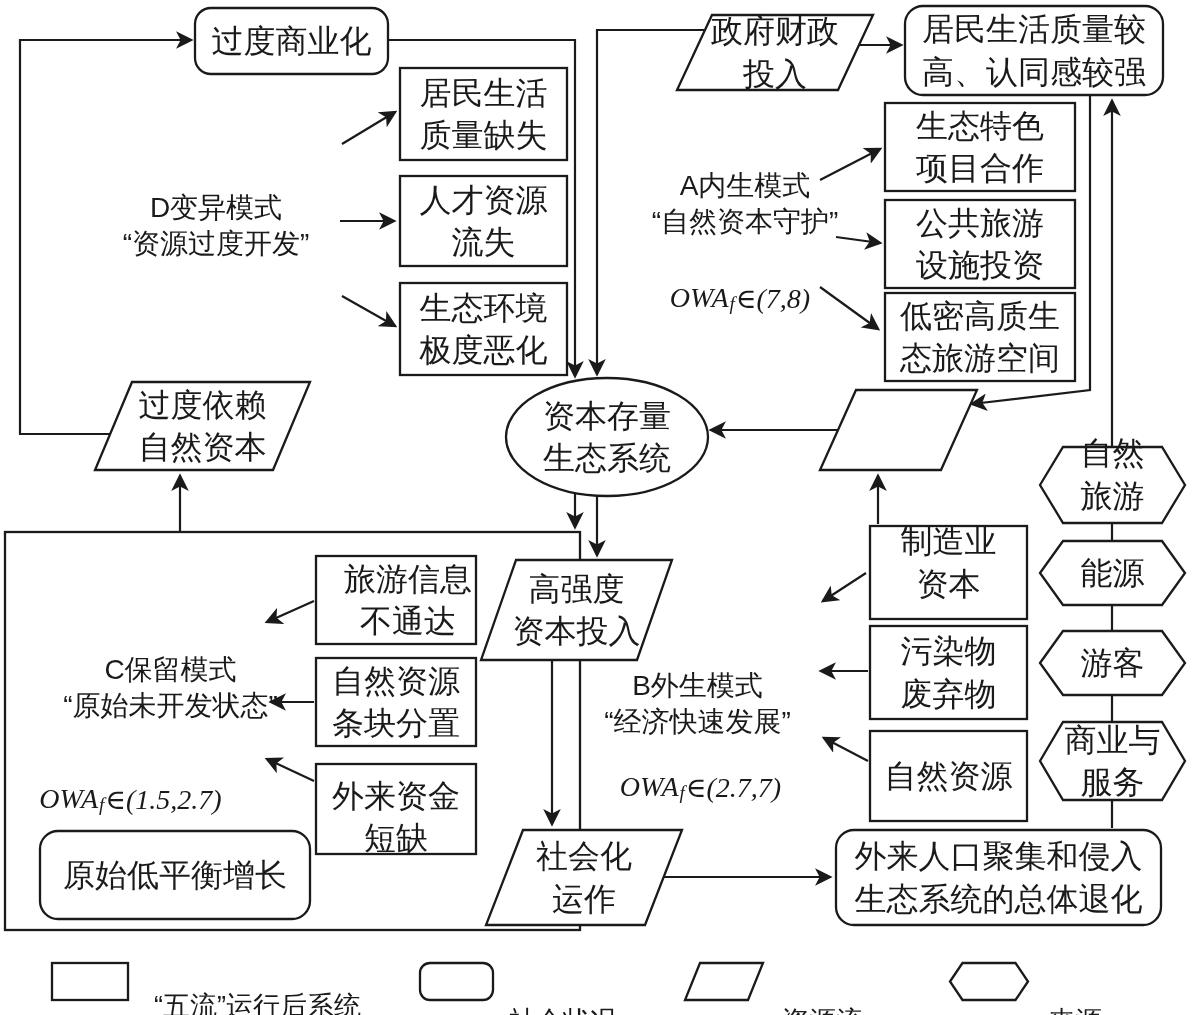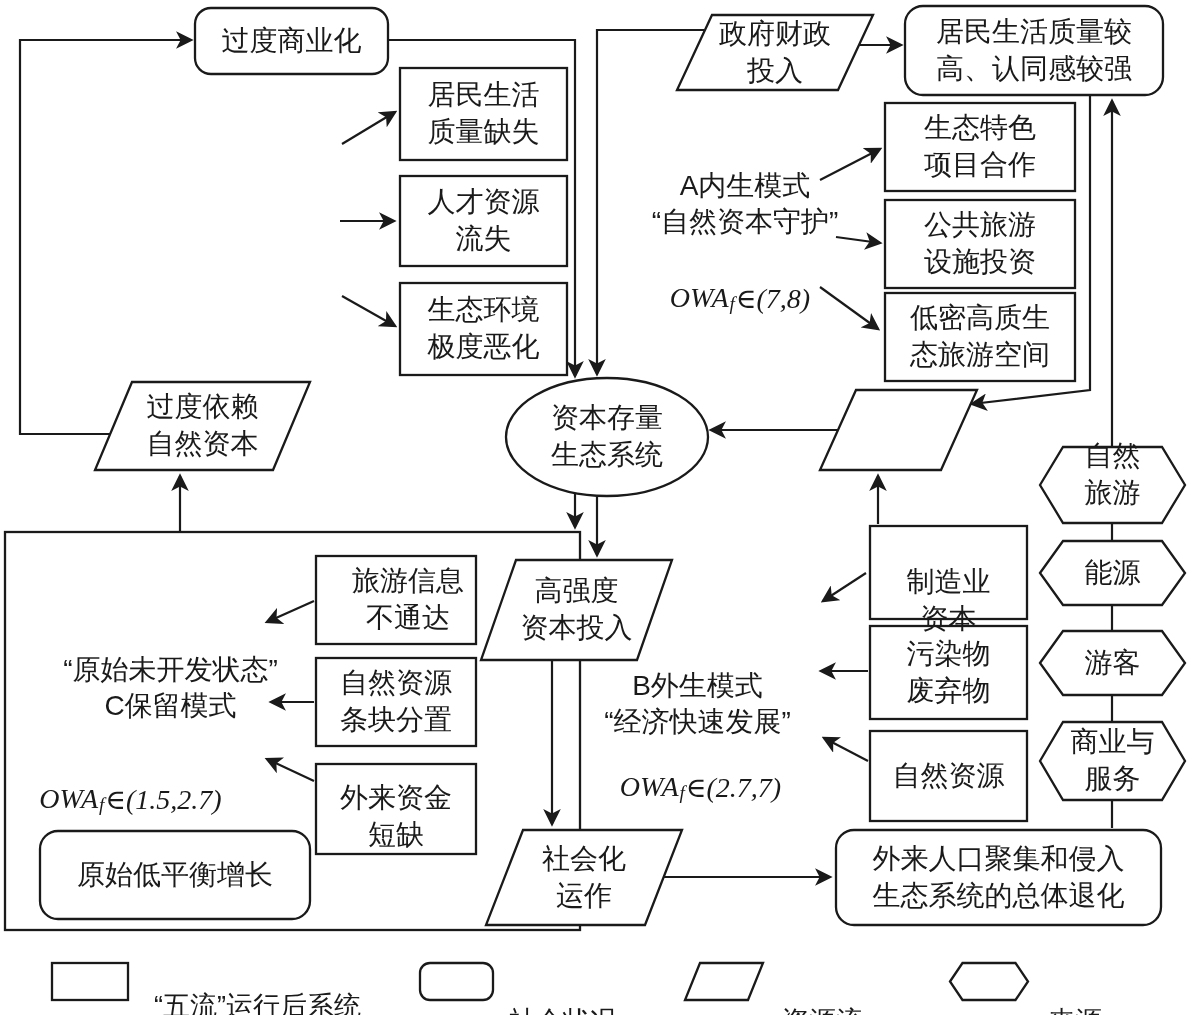--- a/index.html
+++ b/index.html
@@ -1,20 +1,20 @@
 <!DOCTYPE html>
 <html><head>
 <meta charset="utf-8">
 <style>
   html,body{margin:0;padding:0;background:#fff;}
   .canvas{position:relative;width:1200px;height:1015px;background:#fff;
           font-family:"Liberation Sans","DejaVu Sans",sans-serif;color:#1a1a1a;overflow:hidden;}
   svg.layer{position:absolute;left:0;top:0;width:1200px;height:1015px;}
   .lbl{position:absolute;display:flex;align-items:center;justify-content:center;
-       text-align:center;font-size:28px;line-height:1.32;white-space:pre-line;}
+       text-align:center;font-size:32px;line-height:1.32;white-space:pre-line;}
   .plabel{position:absolute;display:flex;flex-direction:column;align-items:center;justify-content:center;
        text-align:center;font-size:28px;line-height:1.3;}
   .plabel div{width:100%;}
   .owa{position:absolute;display:flex;align-items:center;justify-content:center;
        font-family:"Liberation Serif","DejaVu Serif",serif;font-style:italic;font-size:28px;}
   .owa sub{font-size:19px;line-height:1;margin:10px 1px 0 1px;}
   .legend-lbl{font-size:27px;margin-top:40px;}
 </style>
 </head>
 <body>
@@ -119,42 +119,46 @@
 服务</div>
 <div class="lbl" style="left:328px;top:556px;width:160px;height:88px">旅游信息
 不通达</div>
 <div class="lbl" style="left:316px;top:658px;width:160px;height:88px">自然资源
 条块分置</div>
 <div class="lbl" style="left:316px;top:764px;width:160px;height:106px">外来资金
 短缺</div>
 <div class="lbl" style="left:40px;top:831px;width:270px;height:88px">原始低平衡增长</div>
 <div class="lbl" style="left:481px;top:560px;width:191px;height:100px">高强度
 资本投入</div>
-<div class="lbl" style="left:870px;top:554px;width:157px;height:93px">制造业
+<div class="lbl" style="left:870px;top:516px;width:157px;height:93px">制造业
 资本</div>
 <div class="lbl" style="left:870px;top:626px;width:157px;height:93px">污染物
 废弃物</div>
 <div class="lbl" style="left:870px;top:731px;width:157px;height:90px">自然资源</div>
 <div class="lbl" style="left:486px;top:830px;width:196px;height:95px">社会化
 运作</div>
 <div class="lbl" style="left:836px;top:830px;width:325px;height:95px">外来人口聚集和侵入
 生态系统的总体退化</div>
 
+<div class="plabel" style="left:60px;top:190px;width:312px;height:72px">
+  <div>D变异模式</div>
+  <div>“资源过度开发”</div>
+</div>
 <div class="plabel" style="left:590px;top:168px;width:310px;height:72px">
   <div>A内生模式</div>
   <div>“自然资本守护”</div>
 </div>
 <div class="owa" style="left:640px;top:279px;width:200px;height:38px">
   <span>OWA</span>
       <sub>f</sub>
       <span>∈(7,8)</span>
 </div>
 <div class="plabel" style="left:18px;top:652px;width:305px;height:72px">
+  <div>C保留模式</div>
   <div>“原始未开发状态”</div>
-  <div>C保留模式</div>
 </div>
 <div class="owa" style="left:18px;top:780px;width:225px;height:38px">
   <span>OWA</span>
       <sub>f</sub>
       <span>∈(1.5,2.7)</span>
 </div>
 <div class="plabel" style="left:545px;top:668px;width:305px;height:72px">
   <div>B外生模式</div>
   <div>“经济快速发展”</div>
 </div>

